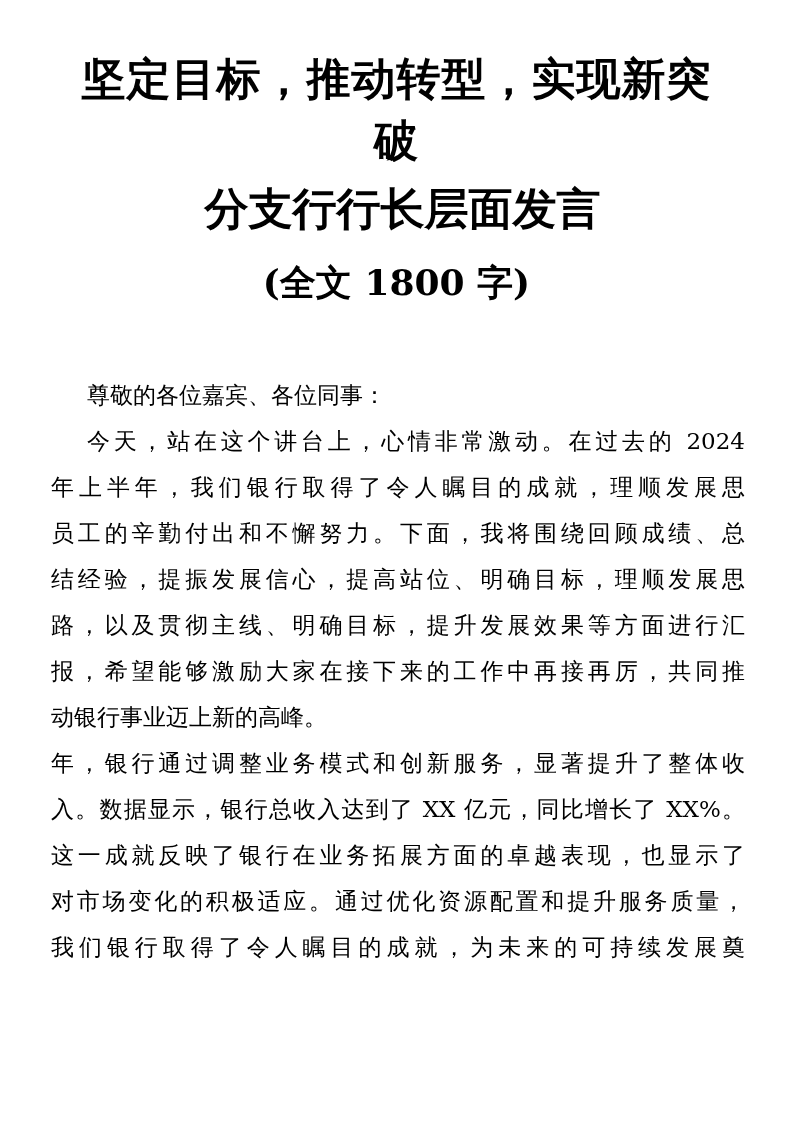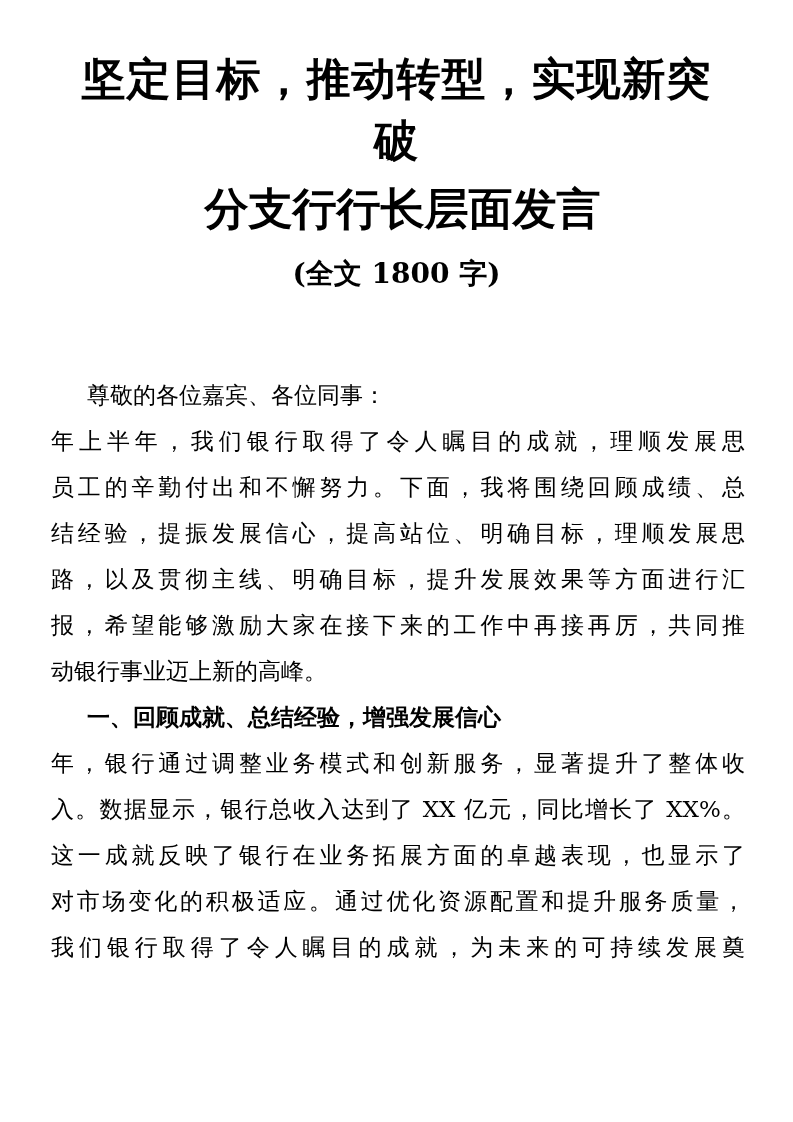--- a/index.html
+++ b/index.html
@@ -39,23 +39,23 @@
   }
   .subtitle-line {
     display: block;
     font-size: 44px;
     line-height: 62px;
     margin-top: 6px;
     margin-left: 12px;
   }
   .count-line {
     display: block;
-    font-size: 28px;
+    font-size: 36px;
     line-height: 48px;
-    margin-top: 10px;
+    margin-top: 18px;
     font-family: "DejaVu Serif", "Liberation Serif", serif;
   }
   .body-block {
     position: absolute;
     left: 51px;
     top: 372px;
     width: 694px;
     font-family: "DejaVu Serif", "Liberation Serif", serif;
     font-size: 23px;
   }
@@ -91,28 +91,28 @@
   <div class="title-block">
     <span class="title-line">坚定目标，推动转型，实现新突</span>
     <span class="title-line">破</span>
     <span class="subtitle-line">分支行行长层面发言</span>
     <span class="count-line">(全文 1800 字)</span>
   </div>
 
   <div class="body-block">
     <span class="line indent last">尊敬的各位嘉宾、各位同事：</span>
 
+    <span class="line indent">今天，站在这个讲台上，心情非常激动。在过去的 2024</span>
     <span class="line">年上半年，我们银行取得了令人瞩目的成就，理顺发展思</span>
     <span class="line">员工的辛勤付出和不懈努力。下面，我将围绕回顾成绩、总</span>
     <span class="line">结经验，提振发展信心，提高站位、明确目标，理顺发展思</span>
     <span class="line">路，以及贯彻主线、明确目标，提升发展效果等方面进行汇</span>
     <span class="line">报，希望能够激励大家在接下来的工作中再接再厉，共同推</span>
     <span class="line last">动银行事业迈上新的高峰。</span>
 
-    <span class="line indent heading">一、回顾成就、总结经验，增强发展信心</span>
 
     <span class="line">年，银行通过调整业务模式和创新服务，显著提升了整体收</span>
     <span class="line">入。数据显示，银行总收入达到了 XX 亿元，同比增长了 XX%。</span>
     <span class="line">这一成就反映了银行在业务拓展方面的卓越表现，也显示了</span>
     <span class="line">对市场变化的积极适应。通过优化资源配置和提升服务质量，</span>
     <span class="line">我们银行取得了令人瞩目的成就，为未来的可持续发展奠</span>
   </div>
 
 </div>
 

